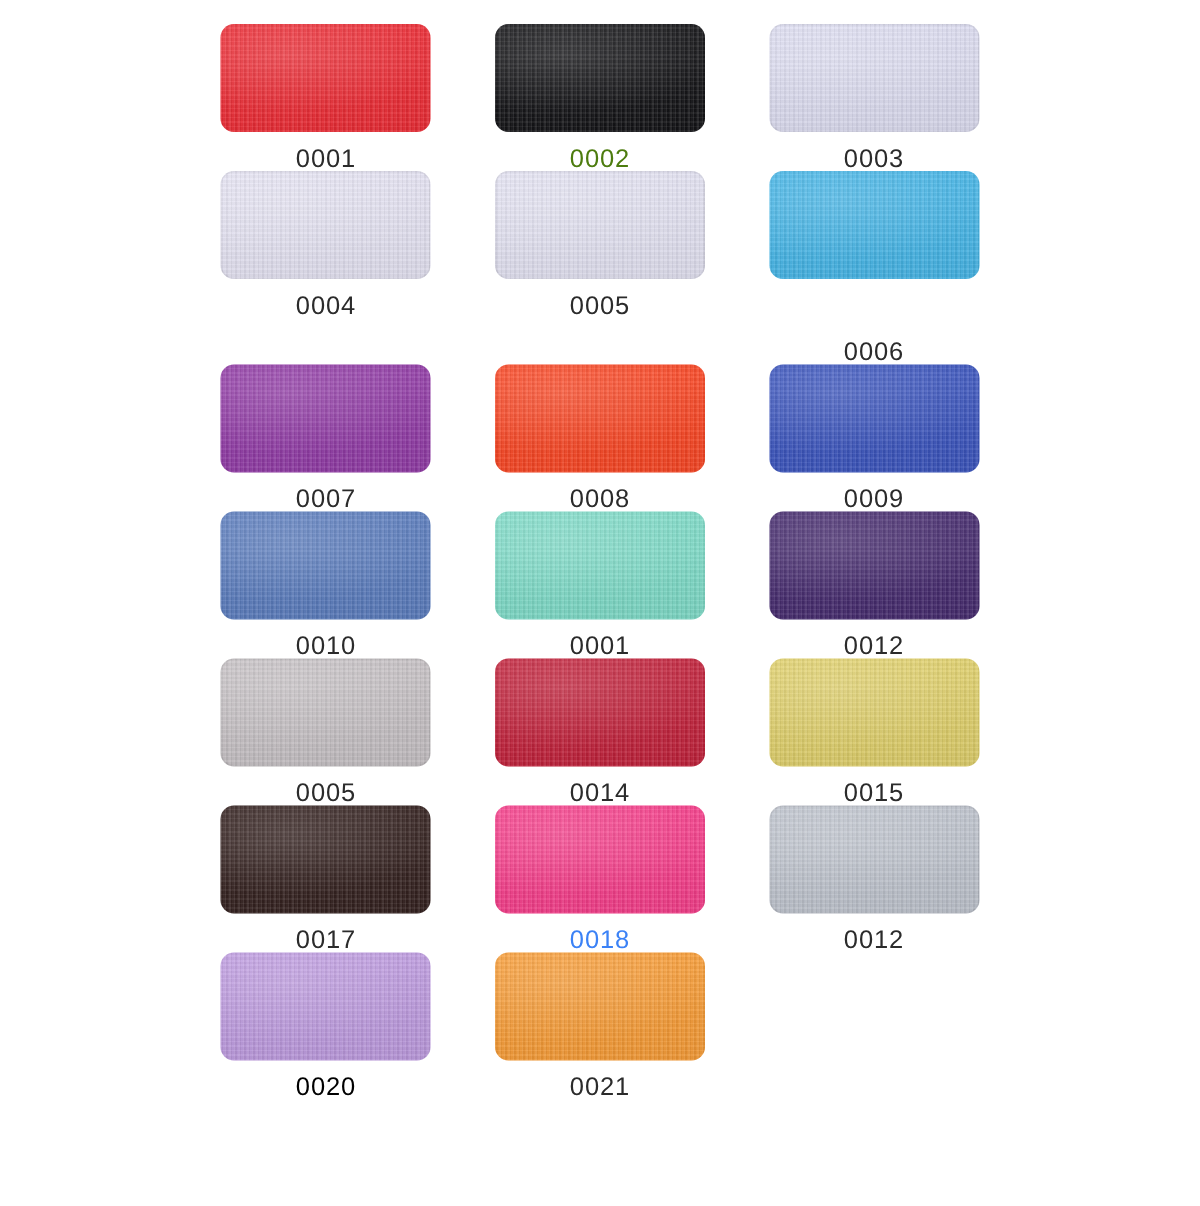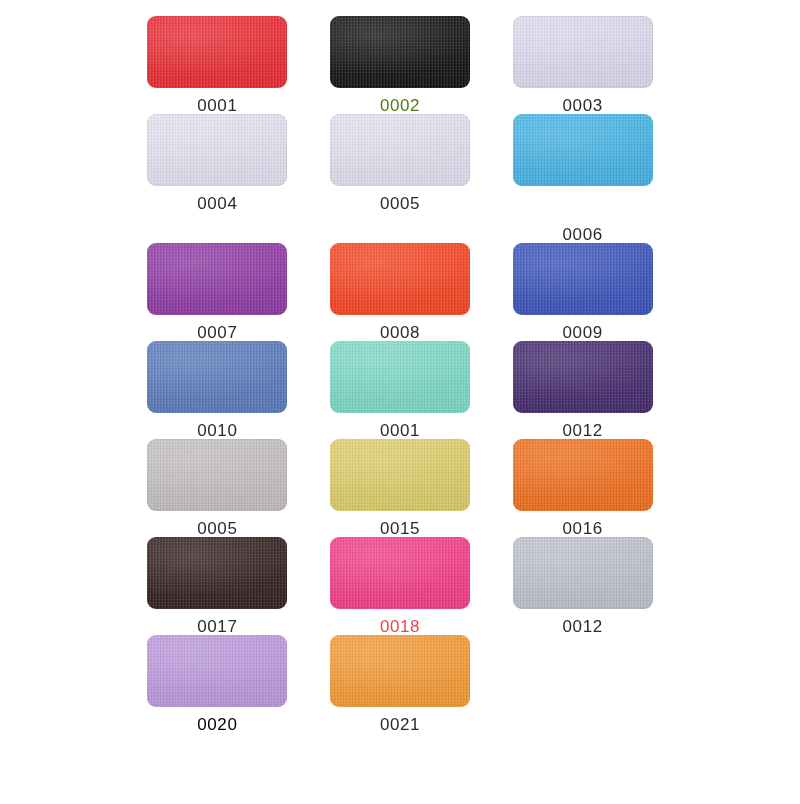--- a/index.html
+++ b/index.html
@@ -196,50 +196,50 @@
     </div>
     <div class="swatch-cell">
       <div class="swatch-chip pale" style="background-color: rgb(198, 193, 196);">
         <div class="tex-vert"></div>
         <div class="tex-horz"></div>
         <div class="tex-sheen"></div>
       </div>
       <div class="swatch-label" style="color: rgb(43, 43, 43);">0005</div>
     </div>
     <div class="swatch-cell">
+      <div class="swatch-chip" style="background-color: rgb(194, 32, 58);">
+        <div class="tex-vert"></div>
+        <div class="tex-horz"></div>
+        <div class="tex-sheen"></div>
+      </div>
+      <div class="swatch-label" style="color: rgb(43, 43, 43);">0014</div>
+    </div>
+    <div class="swatch-cell">
       <div class="swatch-chip" style="background-color: rgb(224, 208, 106);">
         <div class="tex-vert"></div>
         <div class="tex-horz"></div>
         <div class="tex-sheen"></div>
       </div>
       <div class="swatch-label" style="color: rgb(43, 43, 43);">0015</div>
     </div>
     <div class="swatch-cell">
-      <div class="swatch-chip" style="background-color: rgb(244, 112, 28);">
-        <div class="tex-vert"></div>
-        <div class="tex-horz"></div>
-        <div class="tex-sheen"></div>
-      </div>
-      <div class="swatch-label" style="color: rgb(43, 43, 43);">0016</div>
-    </div>
-    <div class="swatch-cell">
       <div class="swatch-chip" style="background-color: rgb(51, 32, 30);">
         <div class="tex-vert"></div>
         <div class="tex-horz"></div>
         <div class="tex-sheen"></div>
       </div>
       <div class="swatch-label" style="color: rgb(43, 43, 43);">0017</div>
     </div>
     <div class="swatch-cell">
       <div class="swatch-chip" style="background-color: rgb(247, 61, 138);">
         <div class="tex-vert"></div>
         <div class="tex-horz"></div>
         <div class="tex-sheen"></div>
       </div>
-      <div class="swatch-label" style="color: #ef4444;">0018</div>
+      <div class="swatch-label" style="color: #3b82f6;">0018</div>
     </div>
     <div class="swatch-cell">
       <div class="swatch-chip pale" style="background-color: rgb(191, 196, 206);">
         <div class="tex-vert"></div>
         <div class="tex-horz"></div>
         <div class="tex-sheen"></div>
       </div>
       <div class="swatch-label" style="color: rgb(43, 43, 43);">0012</div>
     </div>
     <div class="swatch-cell">

